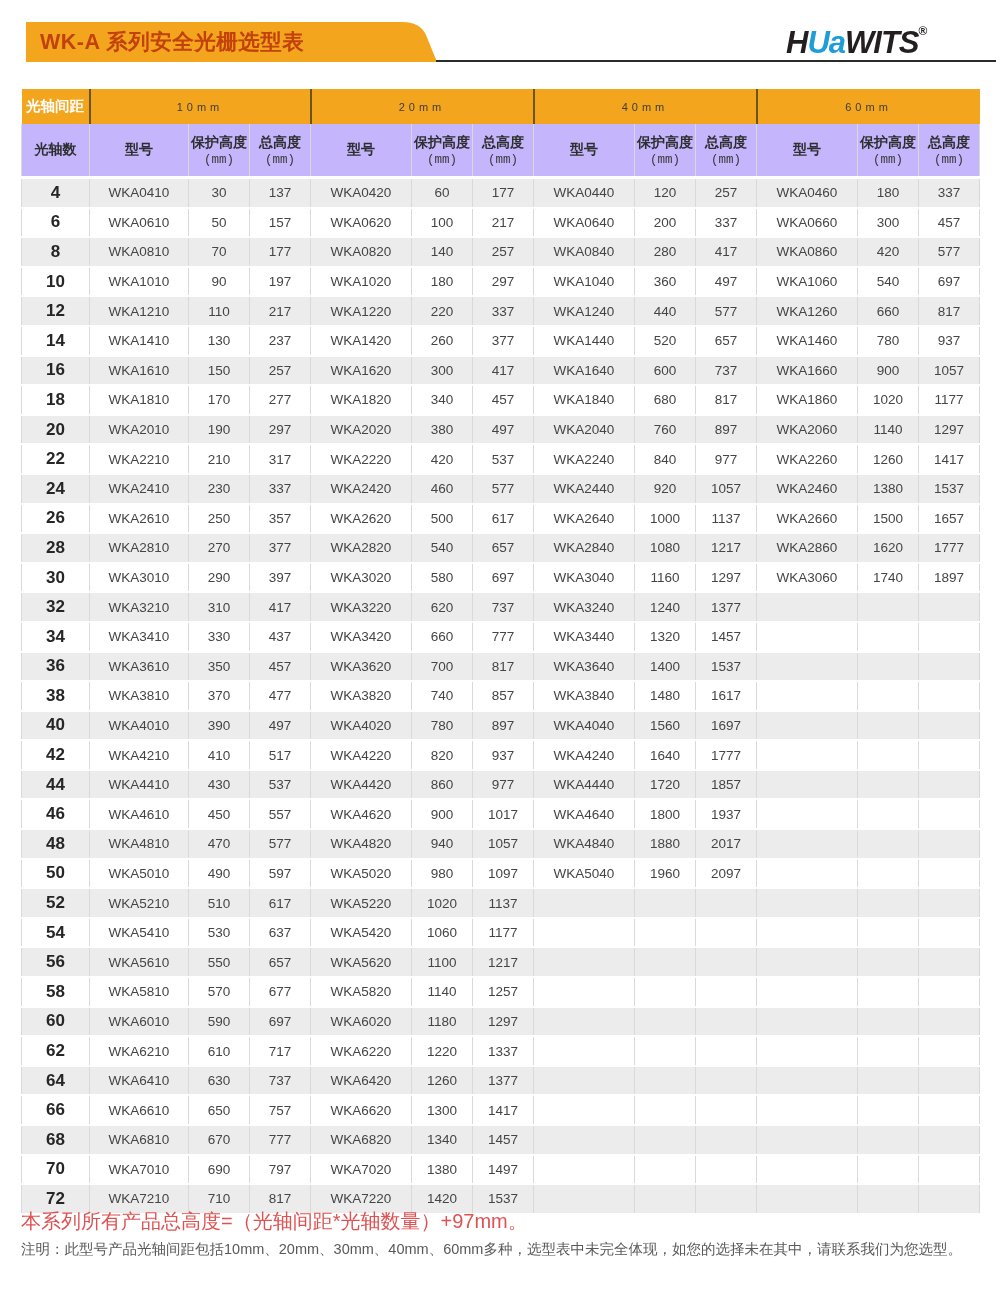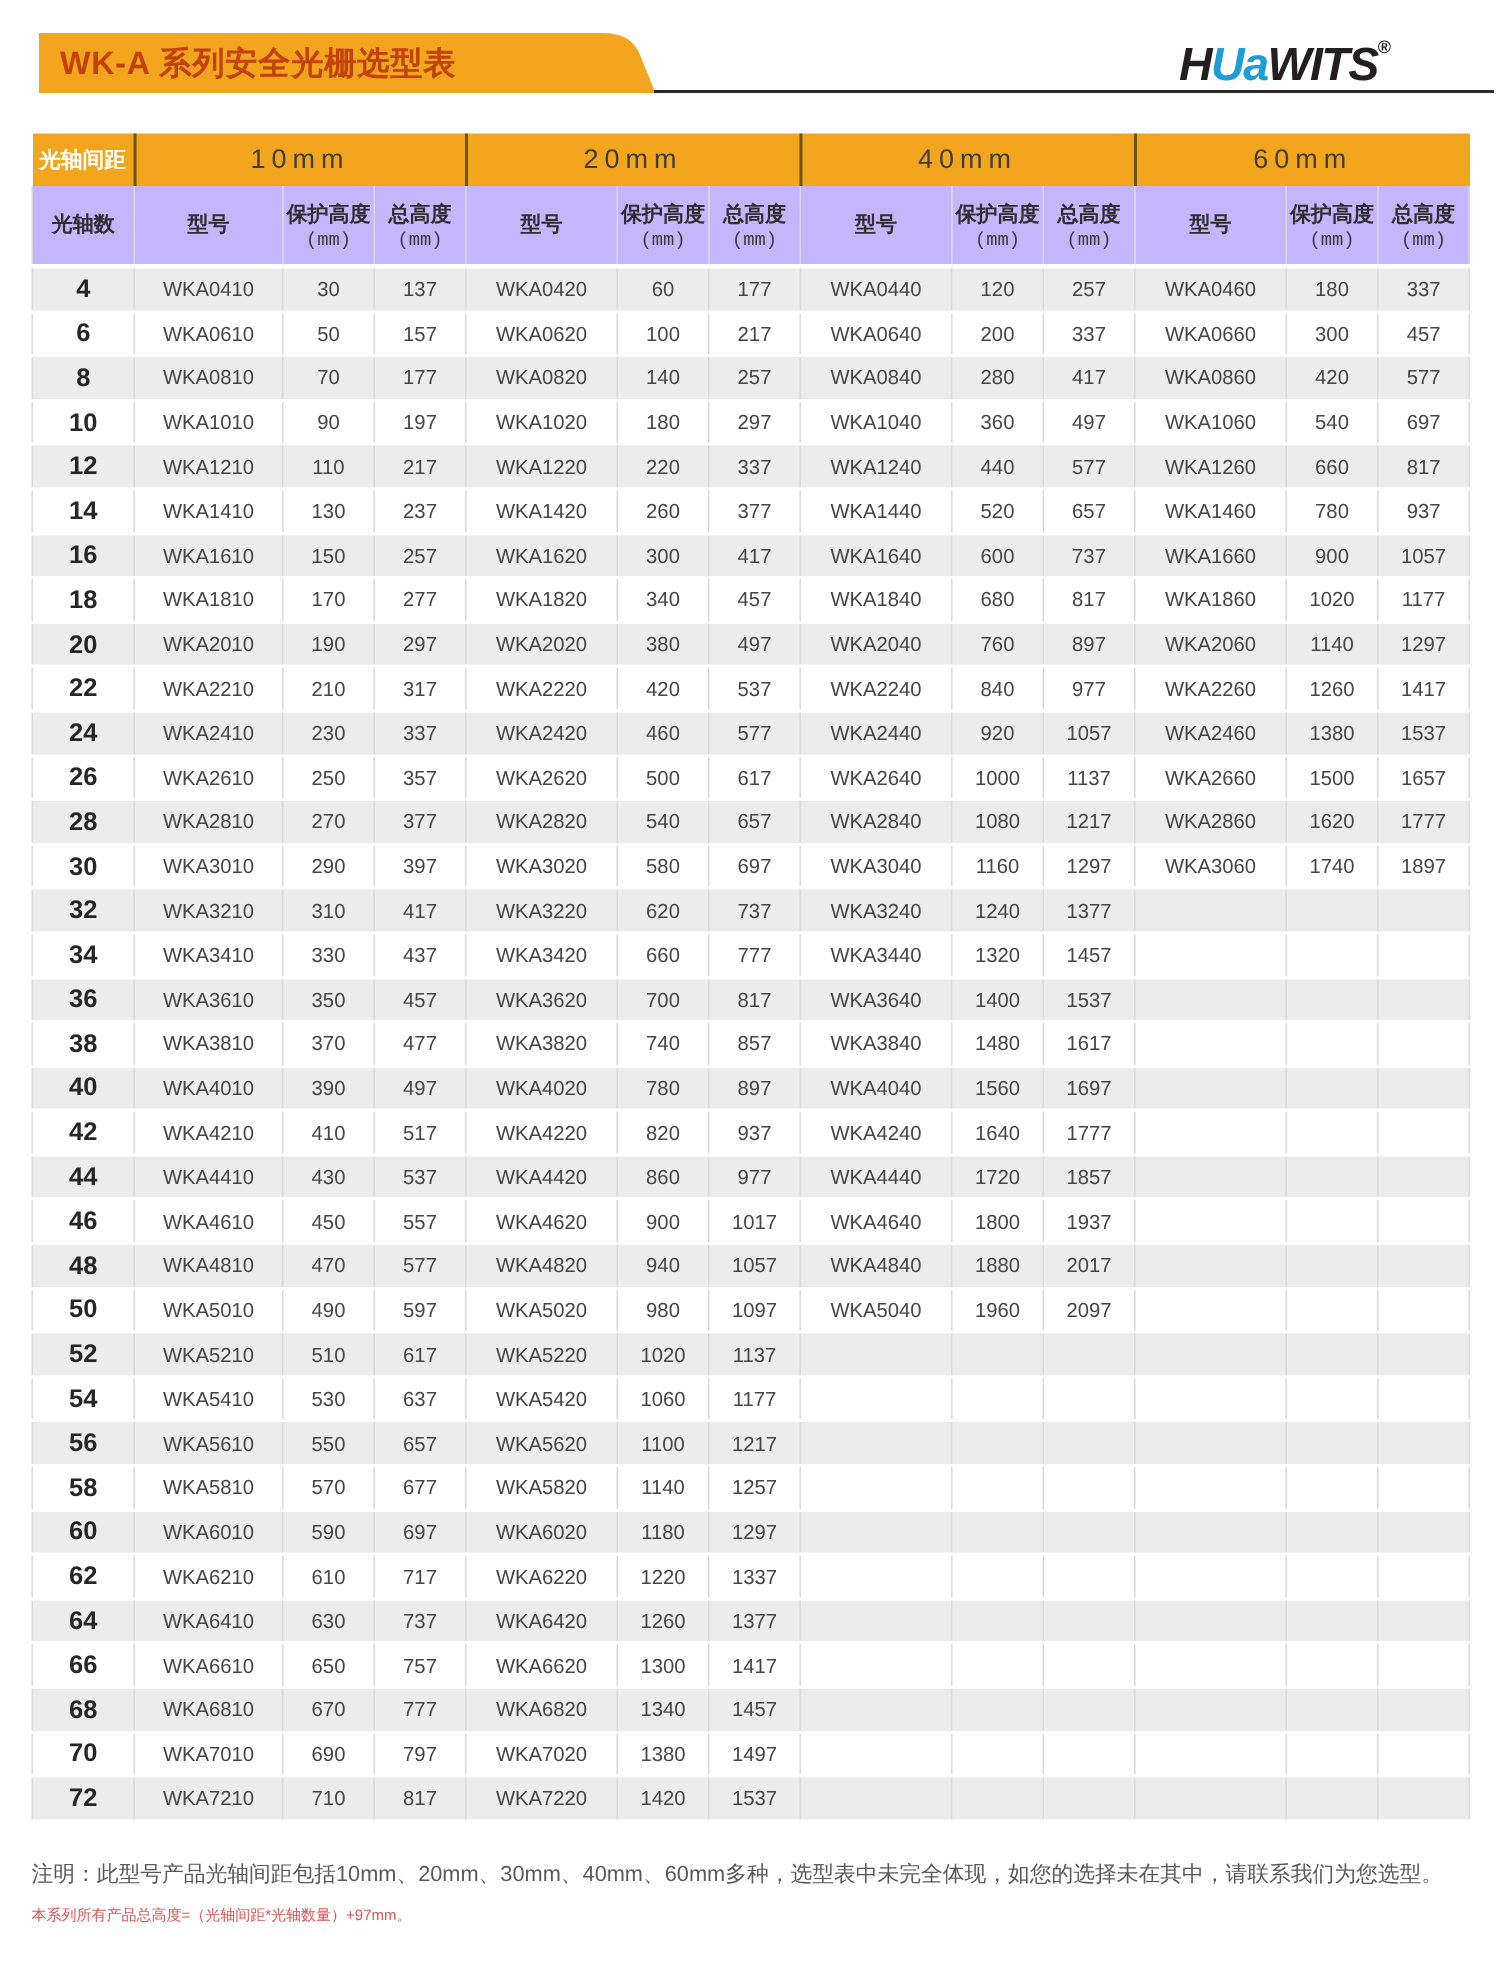--- a/index.html
+++ b/index.html
@@ -28,42 +28,42 @@
   table.sel{
     position:absolute;left:21px;top:89px;width:958px;
     border-collapse:collapse;table-layout:fixed;
   }
   table.sel th,table.sel td{padding:0;text-align:center;vertical-align:middle;}
   tr.pitch-row th{
     height:35px;background:var(--accent,#f2a51d);margin-top:37px;
   }
   tr.pitch-row th.pitch-label{color:#ffffff;font-size:14.5px;font-weight:bold;}
   tr.pitch-row th.section{
-    color:#3d3d3d;font-size:18px;font-weight:normal;letter-spacing:4px;
+    color:#3d3d3d;font-size:11px;font-weight:normal;letter-spacing:4px;
     border-left:2px solid var(--accent-divider,#6b5512);
   }
   tr.cols-row th{
     height:52px;background:#c4b5fd;color:#2e2e2e;font-size:14px;font-weight:bold;
     border-right:1px solid var(--border-gray,#d9d9d9);
     border-bottom:3px solid #ffffff;
   }
   tr.cols-row th:first-child{border-left:1px solid var(--border-gray,#d9d9d9);}
   tr.cols-row .unit{display:block;font-weight:normal;font-size:12.5px;color:#3a3a3a;margin-top:1px;font-family:Liberation Mono, monospace;}
   tr.data td{
     height:27.6px;font-size:13.5px;color:#454545;
     border-right:1px solid var(--border-gray,#d9d9d9);
     border-bottom:2px solid #ffffff;
   }
   tr.data td:first-child{border-left:1px solid var(--border-gray,#d9d9d9);}
   tr.data.odd td{background:var(--row-gray,#ececec);}
   tr.data.even td{background:#ffffff;}
   tr.data td.beam{font-size:17px;font-weight:bold;color:#262626;}
   
   .note1{position:absolute;left:21px;top:1240px;font-size:14.5px;color:#595959;}
-  .note2{position:absolute;left:21px;top:1270px;font-size:10px;color:var(--note-red,#e05252);}
+  .note2{position:absolute;left:21px;top:1208px;font-size:20px;color:var(--note-red,#e05252);}
 </style>
 </head>
 <body>
 
 <div class="banner">
   <svg width="412" height="40" viewBox="0 0 412 40" aria-hidden="true">
     <path d="M0 0 H376 Q394 0 400 13 L411 40 H0 Z" fill="#F2A51D"></path>
   </svg>
   <div class="title">WK-A 系列安全光栅选型表</div>
 </div>

